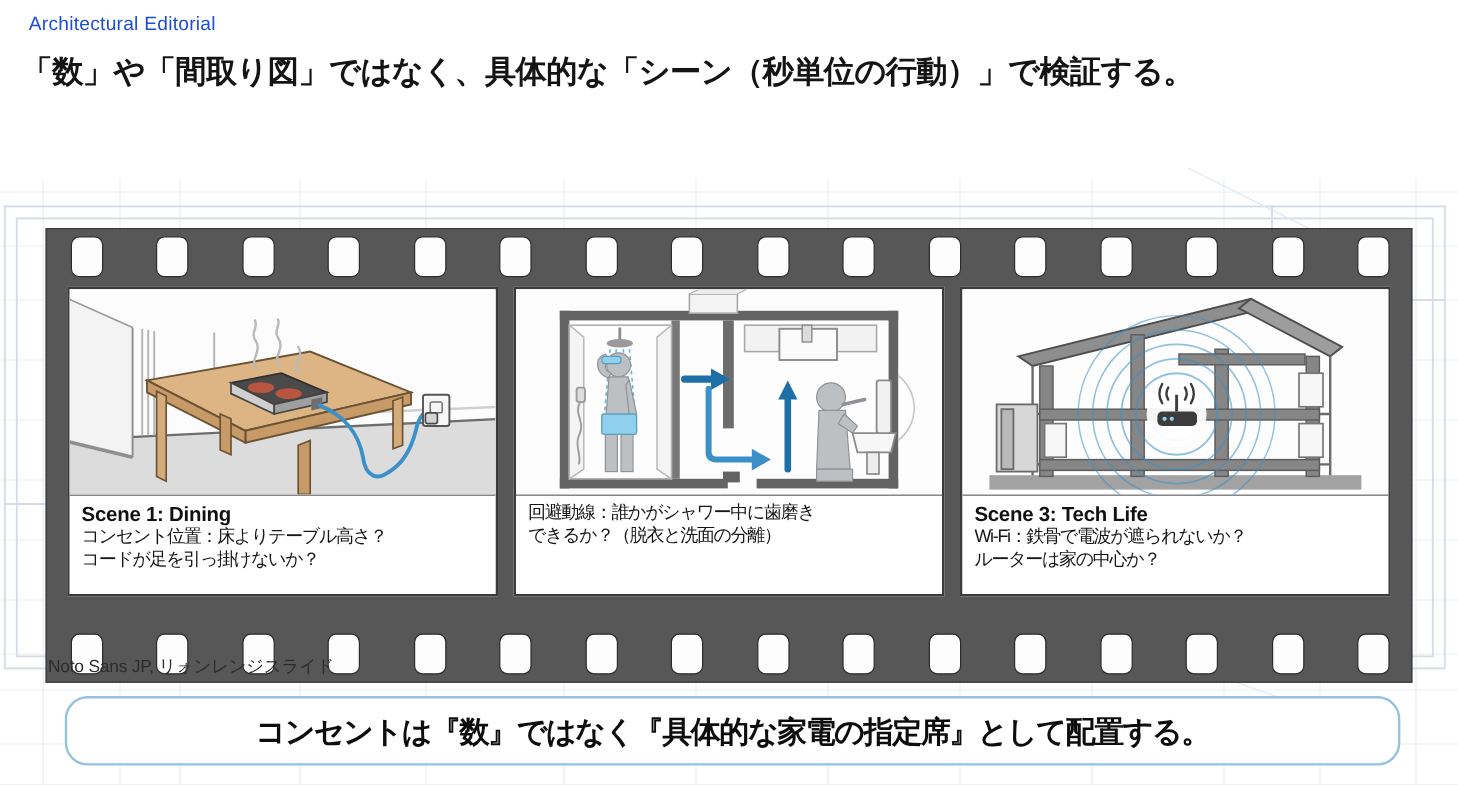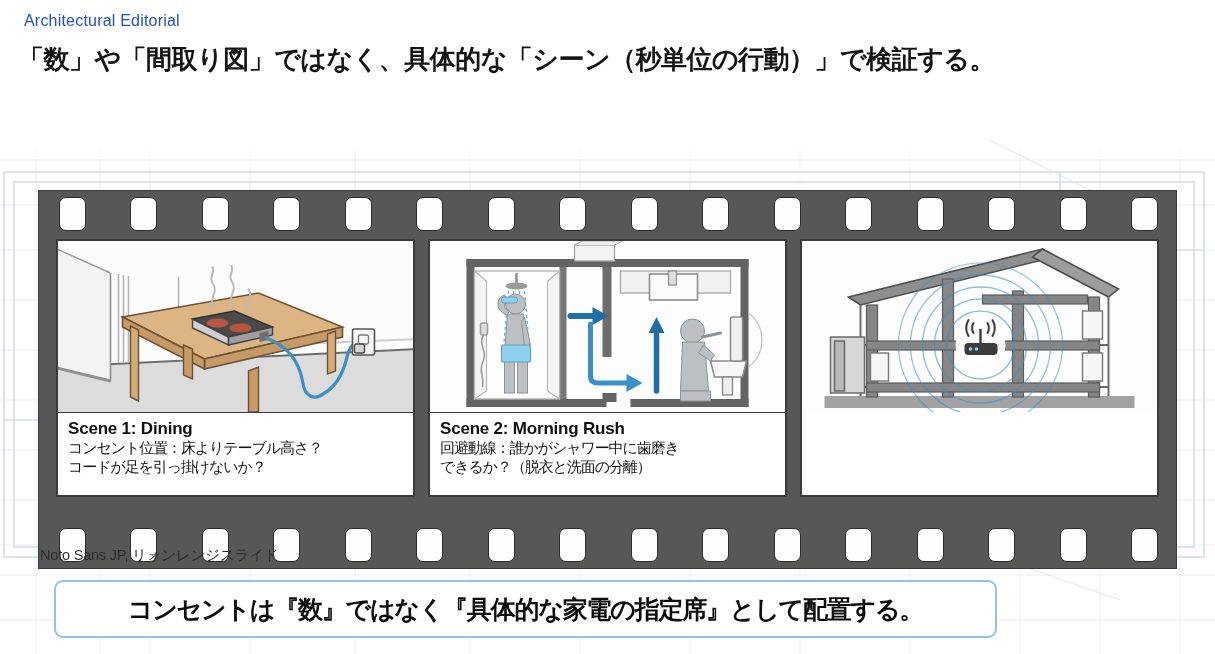--- a/index.html
+++ b/index.html
@@ -91,24 +91,24 @@
   #credit {
     position: absolute; left: 40px; top: 546px;
     font-size: 14.5px; color: #2c2c2c; z-index: 5;
     letter-spacing: -.2px;
     text-align: right;
   }
 
   
   #banner {
     position: absolute; left: 54px; top: 580px;
-    width: 943px; height: 58px;
+    width: 1113px; height: 58px;
     background: #ffffff;
     border: 2.5px solid #94c2e2;
-    border-radius: 9px;
+    border-radius: 19px;
     display: flex; align-items: center; justify-content: center;
     z-index: 5;
   }
   #banner-text {
     font-size: 25px; font-weight: 700; color: #0d0d0d;
     letter-spacing: -1.2px; white-space: nowrap;
   }
 </style>
 </head>
 <body>
@@ -335,21 +335,20 @@
           <g fill="#3c90c9" stroke="#3c90c9">
             <path d="M 166 83 L 166 136 Q 166 142 174 142 L 204 142" stroke-width="5" fill="none" stroke-linecap="round"></path>
             <polygon points="202,133 218,142 202,151" stroke="none"></polygon>
           </g>
 
           <rect x="150" y="4" width="40" height="16" fill="#f3f3f3" stroke="#a5a5a5" stroke-width="1.3"></rect>
           <path d="M 150 4 L 158 0 L 198 0 L 190 4" fill="#ececec" stroke="#b5b5b5" stroke-width="1"></path>
         </svg>
       </div>
       <div class="caption">
-        <div class="caption-title">Scene 2: Morning Rush</div>
         <div class="caption-line">回避動線：誰かがシャワー中に歯磨き</div>
         <div class="caption-line">できるか？（脱衣と洗面の分離）</div>
       </div>
     </div>
 
     <div class="frame">
       <div class="frame-art">
         <svg viewBox="0 0 366 171" preserveAspectRatio="xMidYMid slice">
           <rect x="0" y="0" width="366" height="171" fill="#fdfdfd"></rect>
 
@@ -401,20 +400,25 @@
           <circle cx="180" cy="108" r="1.8" fill="#8fd0ee"></circle>
           <line x1="184" y1="102" x2="184" y2="88" stroke="#3c3c3c" stroke-width="2.4"></line>
           <g fill="none" stroke="#3c3c3c" stroke-width="2" stroke-linecap="round">
             <path d="M 177 92 A 10 10 0 0 1 177 82"></path>
             <path d="M 172 95 A 16 16 0 0 1 172 79"></path>
             <path d="M 191 92 A 10 10 0 0 0 191 82"></path>
             <path d="M 196 95 A 16 16 0 0 0 196 79"></path>
           </g>
         </svg>
       </div>
+      <div class="caption">
+        <div class="caption-title">Scene 3: Tech Life</div>
+        <div class="caption-line">Wi-Fi：鉄骨で電波が遮られないか？</div>
+        <div class="caption-line">ルーターは家の中心か？</div>
+      </div>
     </div>
 
   </div>
 </div>
 
 <div id="credit">Noto Sans JP, リォンレンジスライド</div>
 
 <div id="banner">
   <span id="banner-text">コンセントは『数』ではなく『具体的な家電の指定席』として配置する。</span>
 </div>

